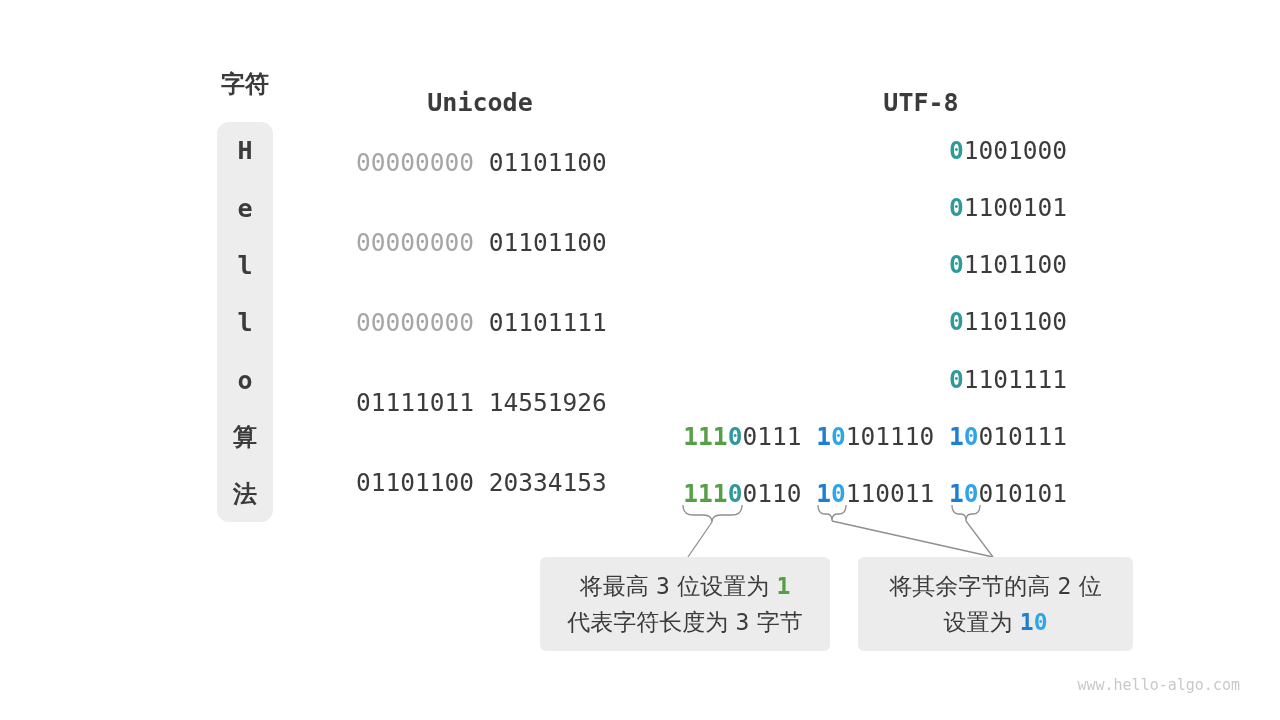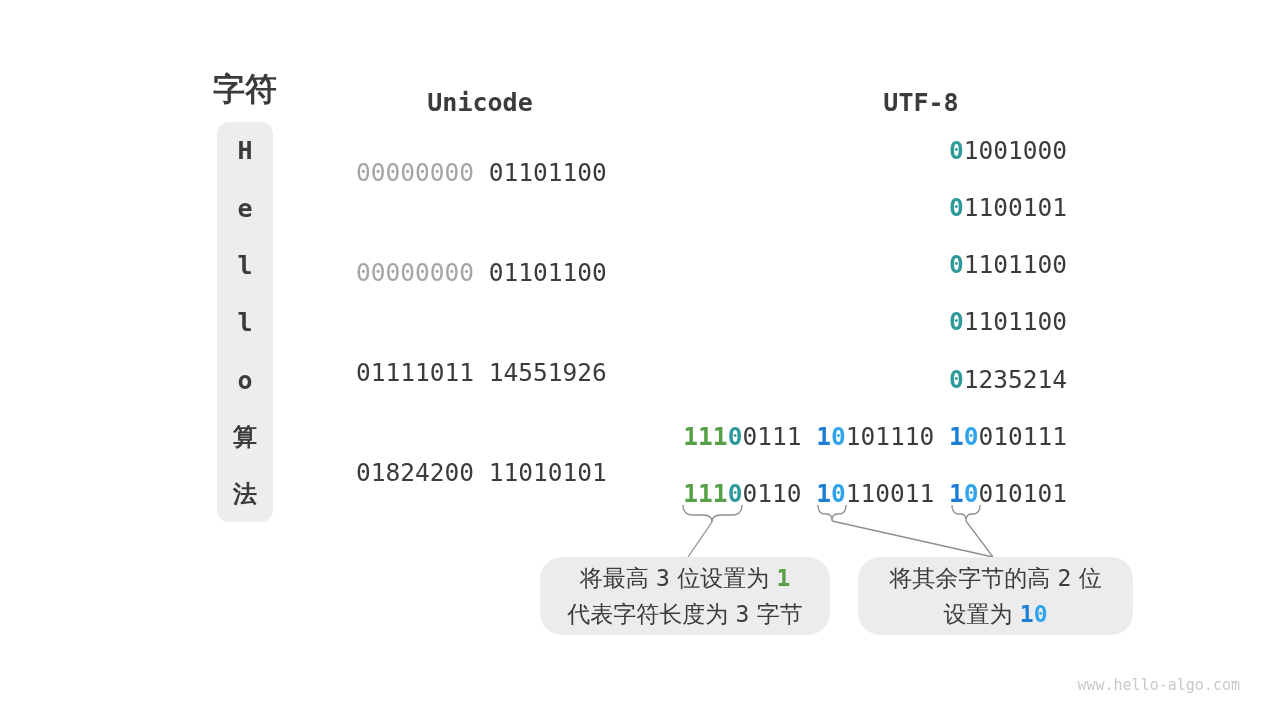--- a/index.html
+++ b/index.html
@@ -5,21 +5,21 @@
   html,body{margin:0;padding:0;}
   body{
     width:1280px;height:720px;position:relative;background:#ffffff;overflow:hidden;
     font-family:"DejaVu Sans",sans-serif;
   }
   .mono{font-family:"DejaVu Sans Mono",monospace;margin-top:20px;}
   .hdr{
     position:absolute;top:68px;transform:translateX(-50%);
     font-weight:bold;font-size:25px;color:#3b3b3b;white-space:nowrap;
   }
-  .hdr-cjk{font-size:32px;text-align:right;}
+  .hdr-cjk{font-size:24px;text-align:right;}
   .charbox{
     position:absolute;left:217px;top:122px;width:56px;height:400px;
     background:#ededed;border-radius:12px;
     display:flex;flex-direction:column;justify-content:space-around;align-items:center;
   }
   .charbox .ch{
     font-weight:bold;font-size:25px;color:#3b3b3b;line-height:1;
     font-family:"DejaVu Sans Mono",monospace;
   }
   .charbox .ch.cjk{font-family:"DejaVu Sans",sans-serif;font-size:24px;}
@@ -29,21 +29,21 @@
   }
   #unicode-col{left:356px;align-items:flex-start;}
   #utf8-col{right:213px;align-items:flex-end;}
   .bin-row{
     font-family:"DejaVu Sans Mono",monospace;font-size:24.5px;line-height:25px;
     white-space:pre;
   }
   .bin-row .b{font-weight:bold;}
   #connector-svg{position:absolute;left:0;top:0;pointer-events:none;}
   .callout{
-    position:absolute;top:557px;height:78px;background:#ececec;border-radius:22px;
+    position:absolute;top:557px;height:94px;background:#ececec;border-radius:6px;
     display:flex;flex-direction:column;justify-content:center;align-items:center;
   }
   .callout .cl-line{
     font-size:23px;line-height:36px;color:#3b3b3b;white-space:pre;text-align:center;
   }
   .callout .cl-line .m{font-family:"DejaVu Sans Mono",monospace;}
   .callout .cl-line .b{font-weight:bold;}
   #watermark{
     position:absolute;right:40px;top:676px;
     font-family:"DejaVu Sans Mono",monospace;font-size:15px;color:#c9c9c9;
@@ -62,30 +62,31 @@
     <div class="ch">l</div>
     <div class="ch">l</div>
     <div class="ch">o</div>
     <div class="ch cjk">算</div>
     <div class="ch cjk">法</div>
   </div>
 
 <div class="bincol" id="unicode-col">
     <div class="bin-row"><span style="color: rgb(165, 165, 165);">00000000</span><span style="color: rgb(59, 59, 59);"> 01101100</span></div>
     <div class="bin-row"><span style="color: rgb(165, 165, 165);">00000000</span><span style="color: rgb(59, 59, 59);"> 01101100</span></div>
+    <div class="bin-row"><span style="color: rgb(165, 165, 165);">00000000</span><span style="color: rgb(59, 59, 59);"> 01101111</span></div>
     <div class="bin-row"><span style="color: rgb(59, 59, 59);">01111011 14551926</span></div>
-    <div class="bin-row"><span style="color: rgb(59, 59, 59);">01824200 11010101</span></div>
+    <div class="bin-row"><span style="color: rgb(59, 59, 59);">01101100 20334153</span></div>
   </div>
 
 <div class="bincol" id="utf8-col">
     <div class="bin-row"><span class="b" style="color: rgb(46, 155, 154);">0</span><span style="color: rgb(59, 59, 59);">1001000</span></div>
     <div class="bin-row"><span class="b" style="color: rgb(46, 155, 154);">0</span><span style="color: rgb(59, 59, 59);">1100101</span></div>
     <div class="bin-row"><span class="b" style="color: rgb(46, 155, 154);">0</span><span style="color: rgb(59, 59, 59);">1101100</span></div>
     <div class="bin-row"><span class="b" style="color: rgb(46, 155, 154);">0</span><span style="color: rgb(59, 59, 59);">1101100</span></div>
-    <div class="bin-row"><span class="b" style="color: rgb(46, 155, 154);">0</span><span style="color: rgb(59, 59, 59);">1235214</span></div>
+    <div class="bin-row"><span class="b" style="color: rgb(46, 155, 154);">0</span><span style="color: rgb(59, 59, 59);">1101111</span></div>
     <div class="bin-row"><span class="b" style="color: rgb(85, 160, 71);">111</span><span class="b" style="color: rgb(46, 155, 154);">0</span><span style="color: rgb(59, 59, 59);">0111 </span><span class="b" style="color: rgb(29, 127, 212);">1</span><span class="b" style="color: rgb(48, 164, 234);">0</span><span style="color: rgb(59, 59, 59);">101110 </span><span class="b" style="color: rgb(29, 127, 212);">1</span><span class="b" style="color: rgb(48, 164, 234);">0</span><span style="color: rgb(59, 59, 59);">010111</span></div>
     <div class="bin-row"><span class="b" style="color: rgb(85, 160, 71);">111</span><span class="b" style="color: rgb(46, 155, 154);">0</span><span style="color: rgb(59, 59, 59);">0110 </span><span class="b" style="color: rgb(29, 127, 212);">1</span><span class="b" style="color: rgb(48, 164, 234);">0</span><span style="color: rgb(59, 59, 59);">110011 </span><span class="b" style="color: rgb(29, 127, 212);">1</span><span class="b" style="color: rgb(48, 164, 234);">0</span><span style="color: rgb(59, 59, 59);">010101</span></div>
   </div>
 
 <svg id="connector-svg" width="1280" height="720">
   <g fill="none" stroke="#8f8f8f" stroke-width="1.3">
     <path d="M683,505 C683,512 686,515 693,515 L703,515 C709,515 712,517 712,522 C712,517 715,515 721,515 L732,515 C739,515 742,512 742,505"></path>
     <path d="M818,505 C818,511 820,514 825,514 L827,514 C830,514 832,516 832,521 C832,516 834,514 837,514 L839,514 C844,514 846,511 846,505"></path>
     <path d="M952,505 C952,511 954,514 959,514 L961,514 C964,514 966,516 966,521 C966,516 968,514 971,514 L973,514 C978,514 980,511 980,505"></path>
     <line x1="712" y1="522" x2="688" y2="557"></line>

